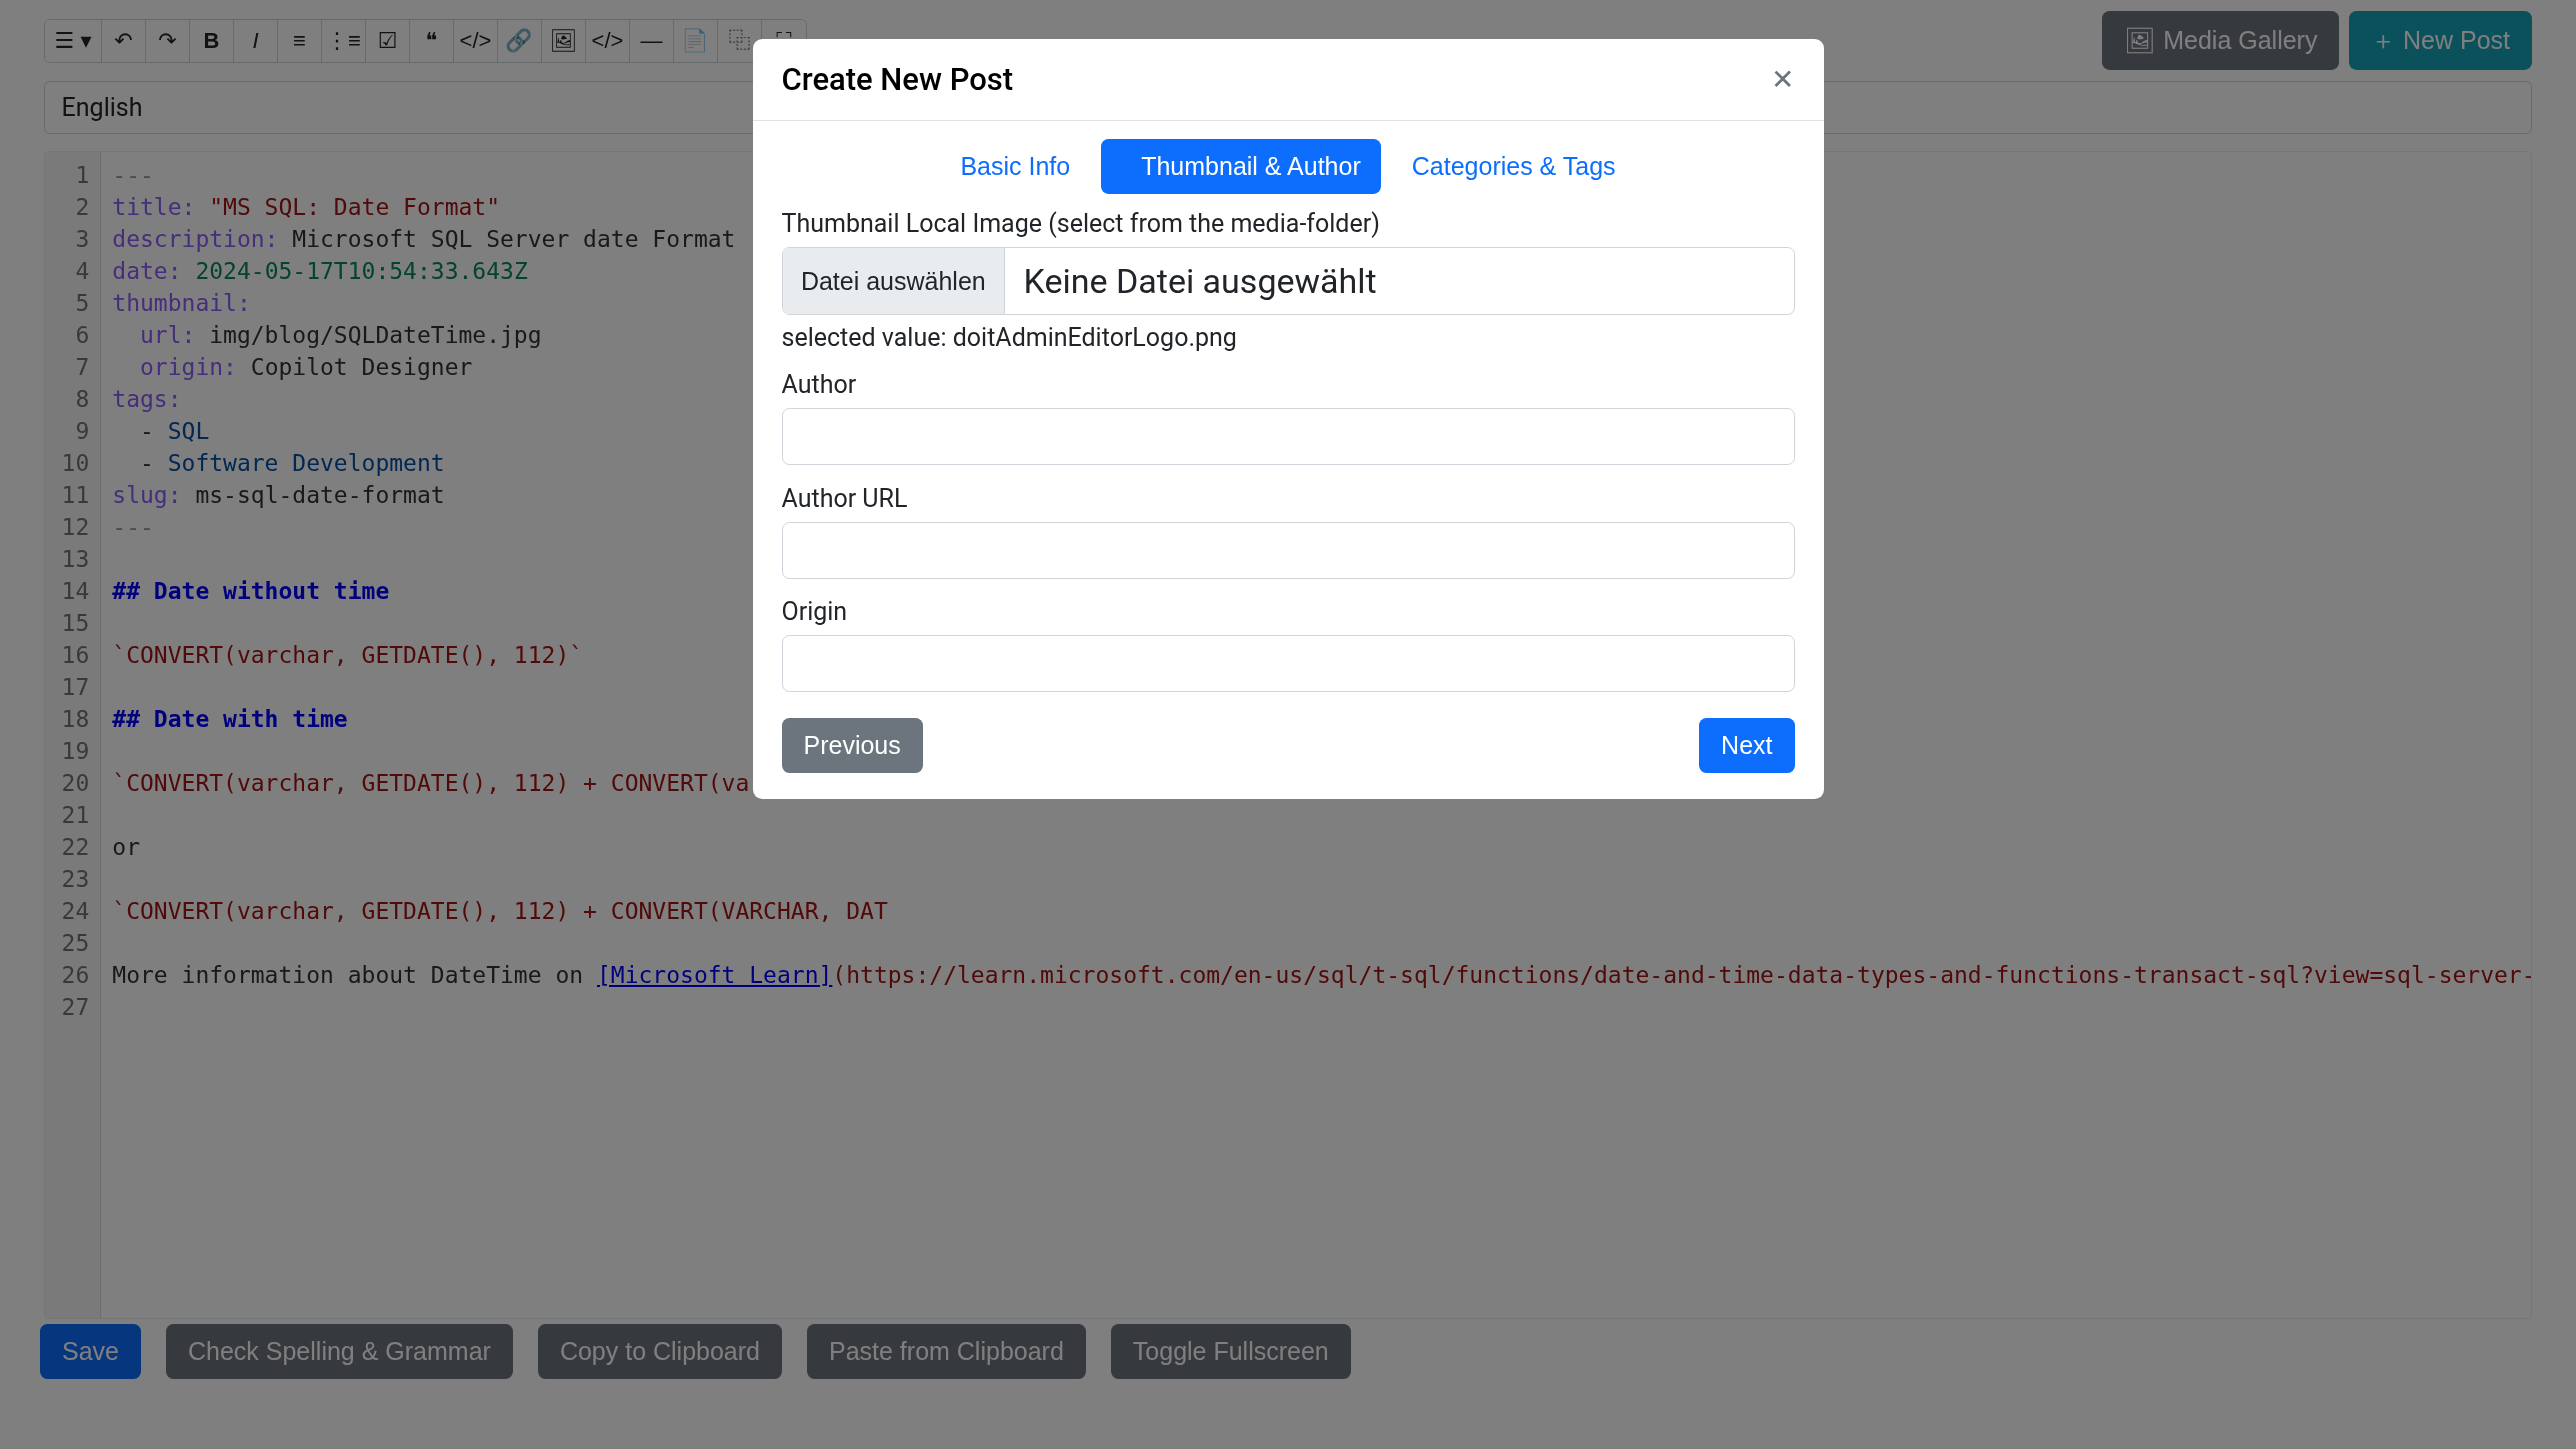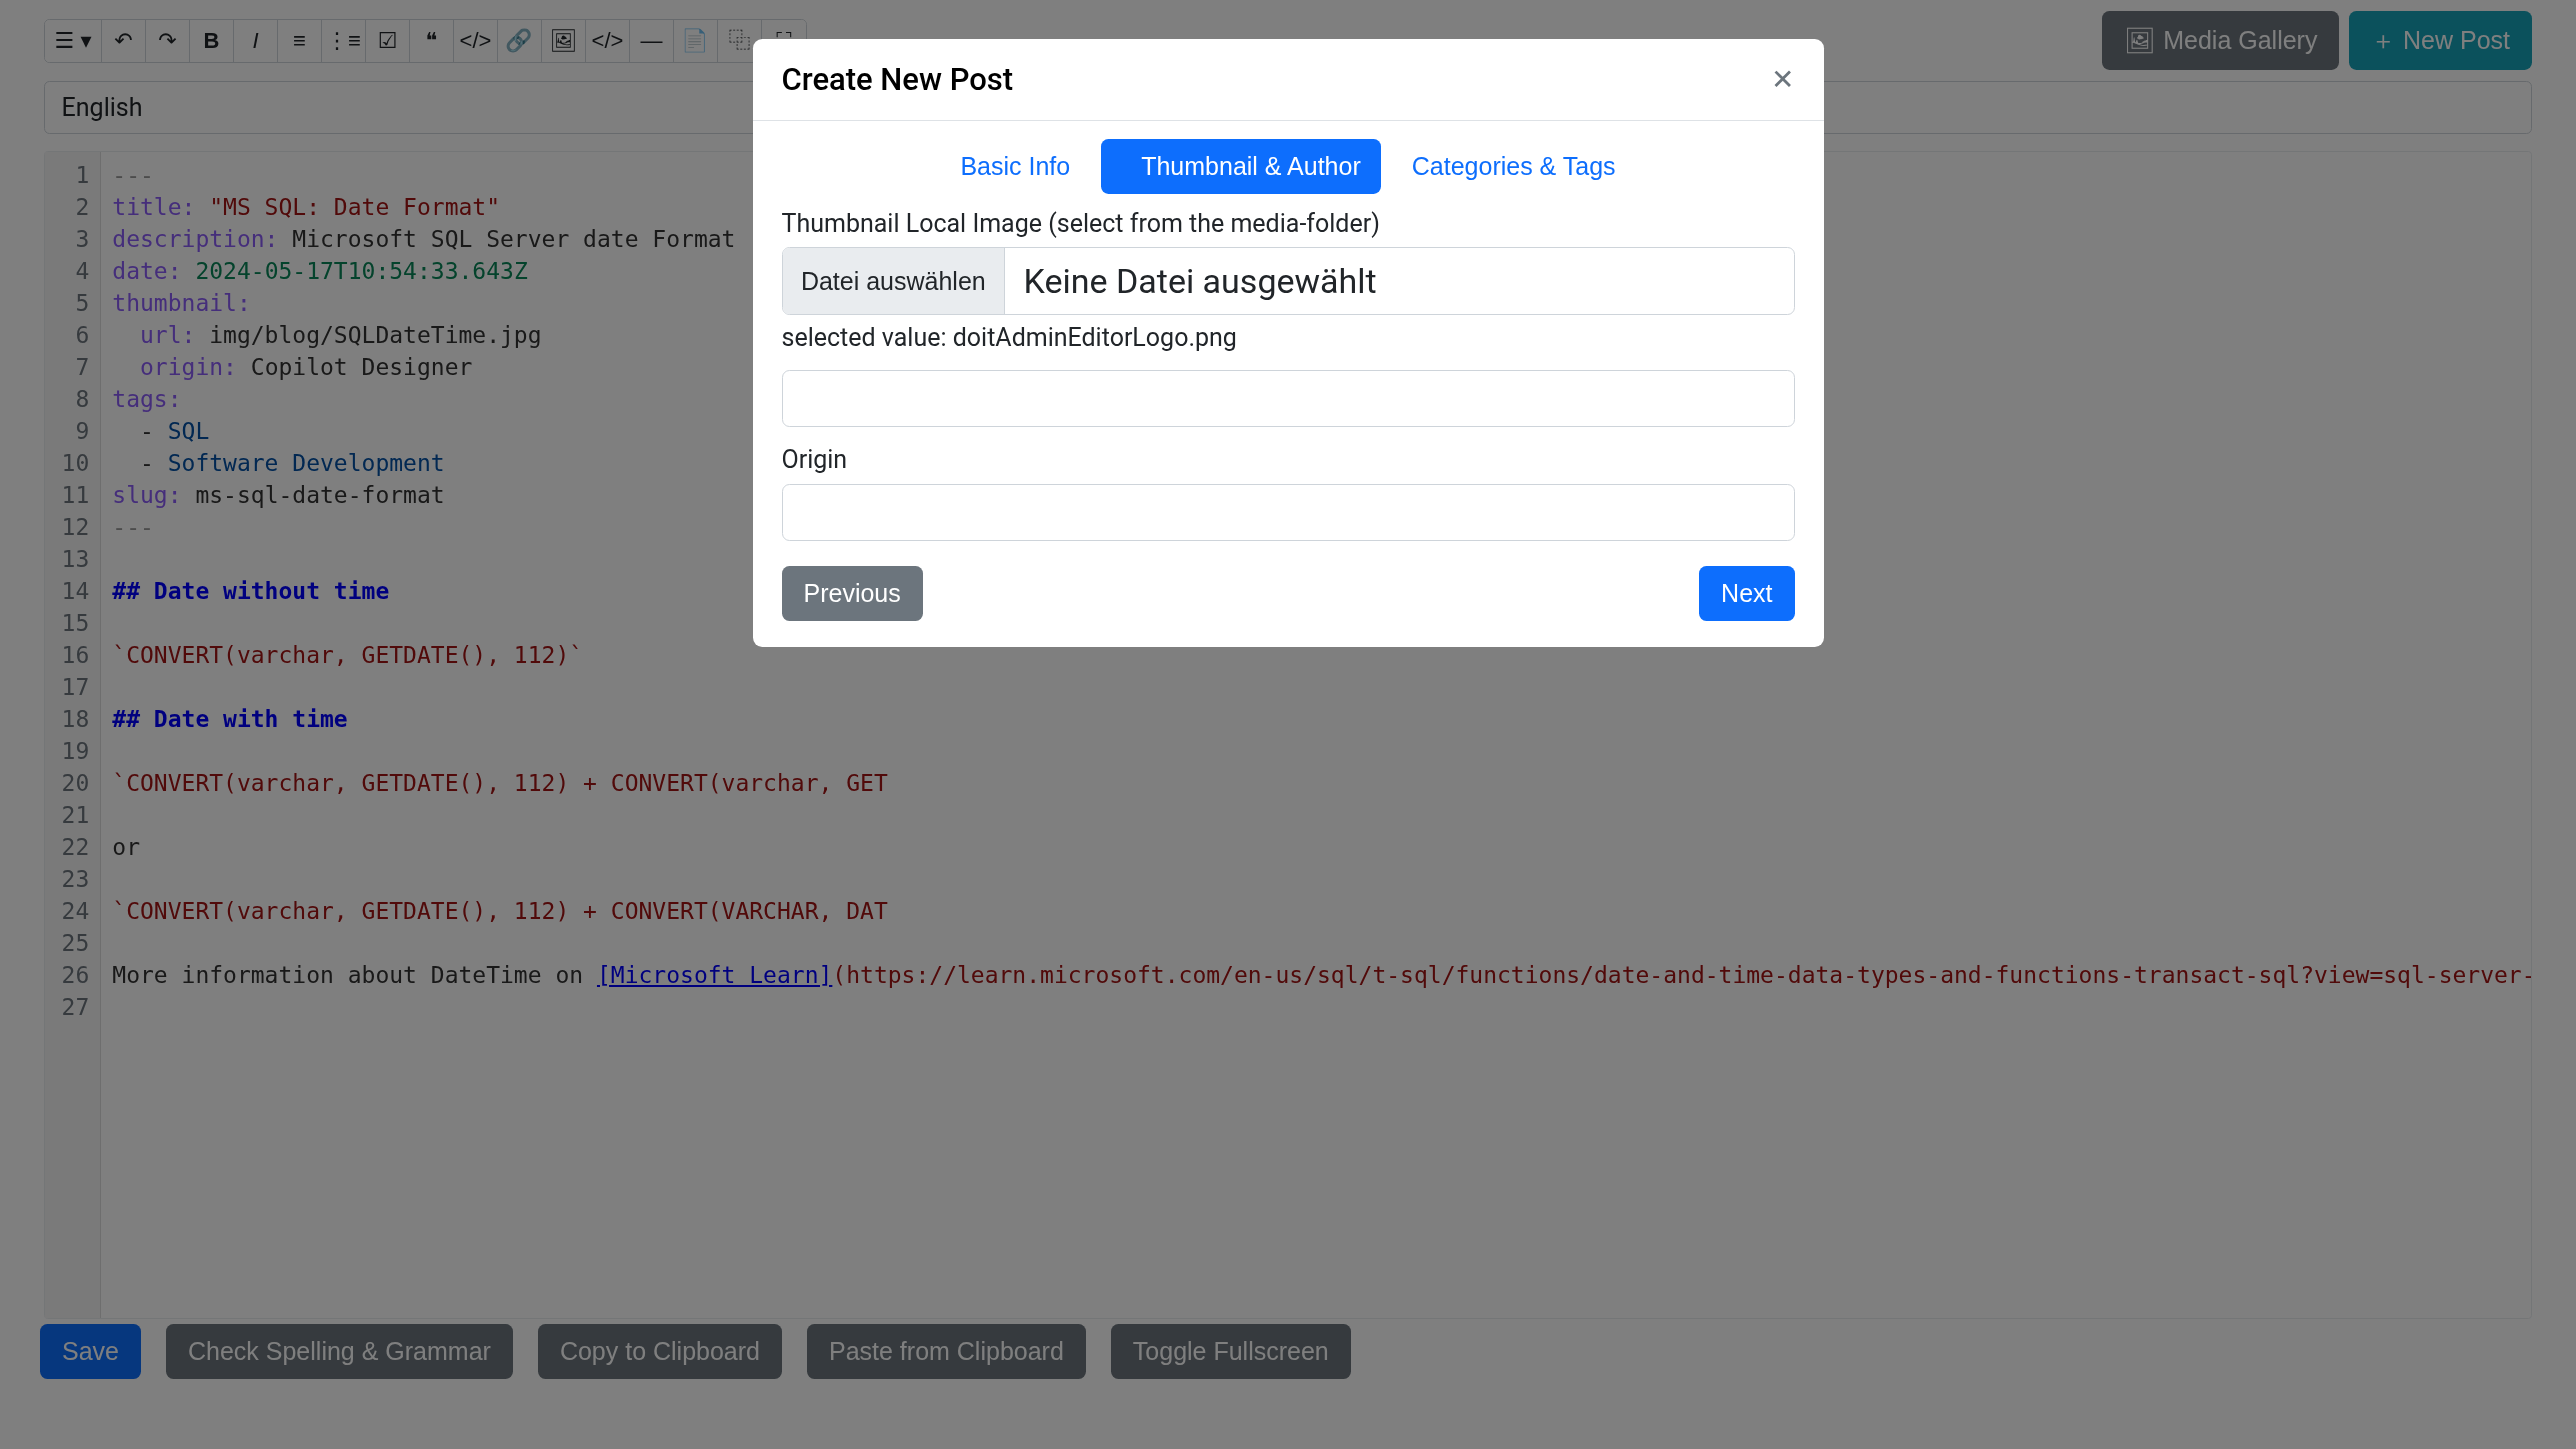--- a/index.html
+++ b/index.html
@@ -181,20 +181,25 @@
     <div class="modal-body">
       <div class="form-group">
         <label class="form-label">Thumbnail Local Image (select from the media-folder)</label>
         <div class="file-input">
           <button class="file-btn">Datei auswählen</button>
           <div class="file-text">Keine Datei ausgewählt</div>
         </div>
         <div class="selected-text">selected value: doitAdminEditorLogo.png</div>
       </div>
       <div class="form-group">
+        <label class="form-label">Author</label>
+        <input class="form-control" value="" style="">
+      </div>
+      <div class="form-group">
+        <label class="form-label">Author URL</label>
         <input class="form-control" value="" style="">
       </div>
       <div class="form-group">
         <label class="form-label">Origin</label>
         <input class="form-control" value="" style="">
       </div>
       <div class="modal-footer">
         <button class="btn btn-secondary">Previous</button>
         <button class="btn btn-primary">Next</button>
       </div>

